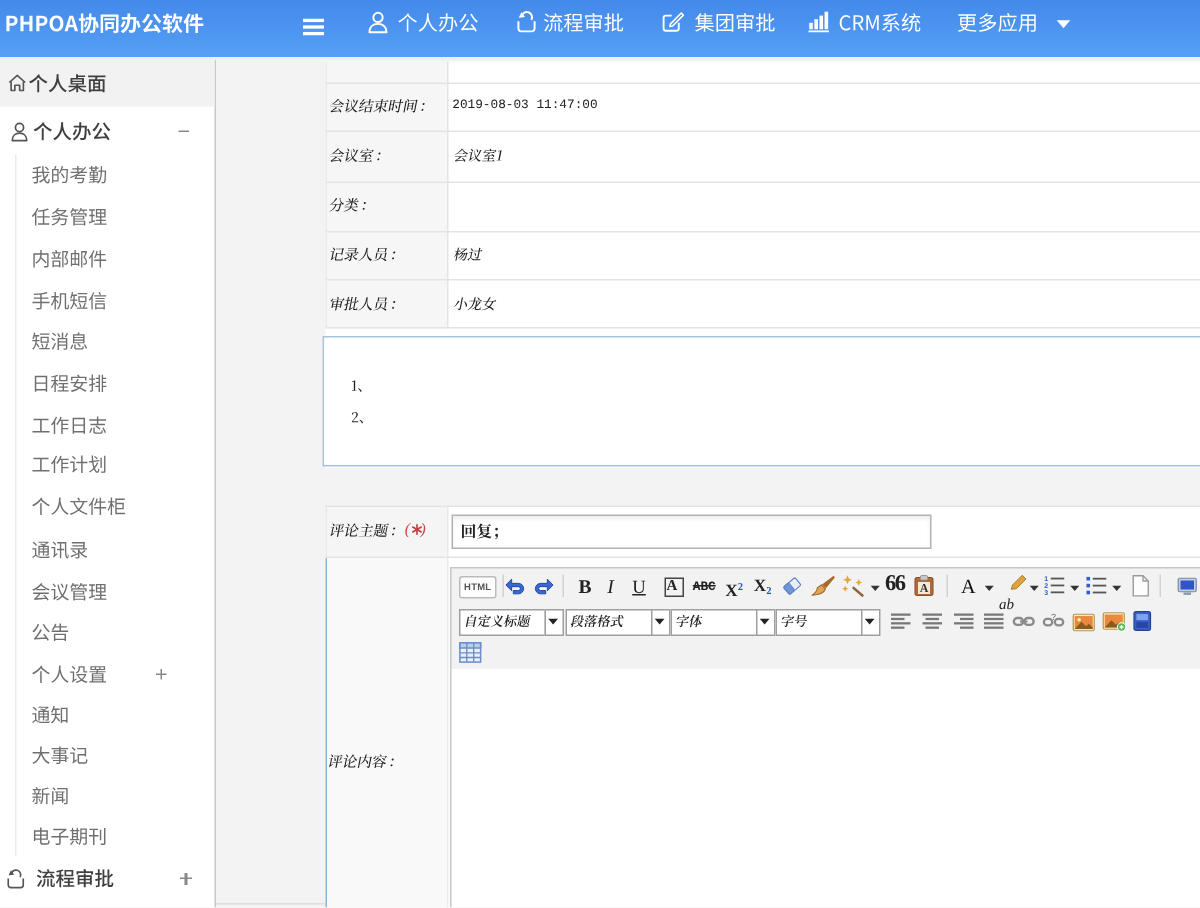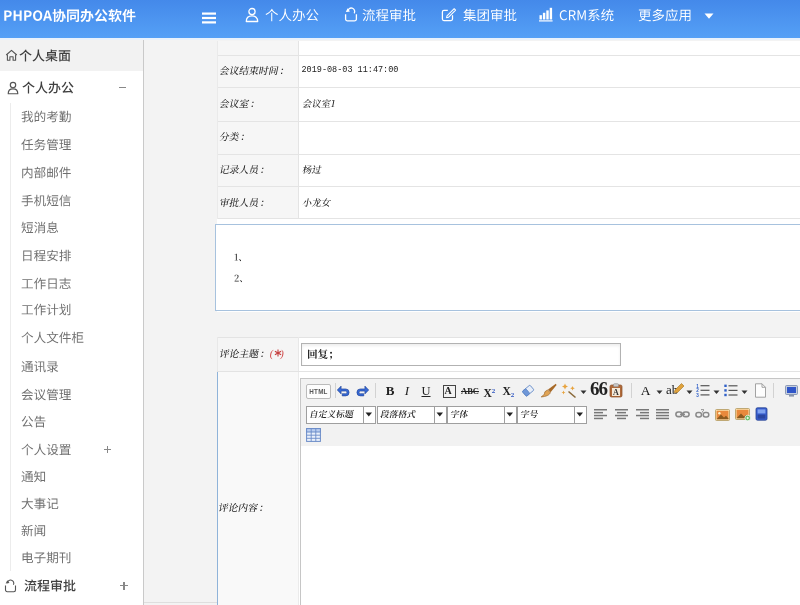--- a/index.html
+++ b/index.html
@@ -565,21 +565,21 @@
 <svg class="tr" style="left:355px;top:383.5px" width="14" height="14" viewBox="0 0 14 14">
 <g transform="translate(14 0) scale(-1 1)">
       <path d="M4.1 4.9 H8.6 A3.5 3.5 0 0 1 8.6 11.9 H5.2 V9.7 H8.6 A1.3 1.3 0 0 0 8.6 7.1 H4.1 V9.9 L0.3 6 L4.1 2.1 Z" fill="#3769d4" stroke="#1d3f96" stroke-width="0.6" stroke-linejoin="round"></path>
     </g>
   </svg>
 <div class="abs" style="left:384px;top:383.5px;width:12px;height:14px;line-height:14px;font-family:'Liberation Serif',serif;font-size:13px;font-weight:bold;color:#222;text-align:center;">B</div>
 <div class="abs" style="left:402px;top:383.5px;width:10px;height:14px;line-height:14px;font-family:'Liberation Serif',serif;font-size:13px;font-style:italic;color:#222;text-align:center;">I</div>
 <div class="abs" style="left:420px;top:383.5px;width:12px;height:14px;line-height:14px;font-family:'Liberation Serif',serif;font-size:12.5px;text-decoration:underline;color:#222;text-align:center;">U</div>
 <div class="abs" style="left:442.5px;top:384.5px;width:11px;height:11px;border:1px solid #444;"></div>
 <div class="abs" style="left:442.5px;top:384.5px;width:11px;height:11px;line-height:11px;font-family:'Liberation Serif',serif;font-size:10px;font-weight:bold;color:#222;text-align:center;">A</div>
-<div class="abs" style="left:461px;top:384.5px;width:17px;height:12px;line-height:12px;font-family:Liberation Serif, serif;font-size:8.5px;font-weight:bold;color:#222;text-decoration:line-through;text-align:center;">ABC</div>
+<div class="abs" style="left:461px;top:384.5px;width:17px;height:12px;line-height:12px;font-family:Liberation Mono, monospace;font-size:8.5px;font-weight:bold;color:#222;text-decoration:line-through;text-align:center;">ABC</div>
 <div class="abs" style="left:483.5px;top:383.5px;width:15px;height:14px;line-height:14px;font-family:'Liberation Serif',serif;font-size:11.5px;font-weight:bold;color:#222;">X<span style="font-size:7px;color:#2a52c0;vertical-align:4px;">2</span></div>
 <div class="abs" style="left:502.5px;top:383.5px;width:15px;height:14px;line-height:14px;font-family:'Liberation Serif',serif;font-size:11.5px;font-weight:bold;color:#222;">X<span style="font-size:7px;color:#2a52c0;vertical-align:-2px;">2</span></div>
 <svg class="tr" style="left:521px;top:384px" width="14" height="13" viewBox="0 0 14 13">
 <g transform="rotate(-40 7 6.5)">
       <rect x="2" y="3.5" width="10" height="6.5" rx="1" fill="#e8eef8" stroke="#5c85c4" stroke-width="0.8"></rect>
       <rect x="2" y="3.5" width="4.5" height="6.5" rx="1" fill="#6f97d8" stroke="#5c85c4" stroke-width="0.8"></rect>
     </g>
   </svg>
 <svg class="tr" style="left:538.5px;top:382.5px" width="18" height="16" viewBox="0 0 18 16">
 <path d="M16.8 0.8 L9 6.6 L11.6 9.2 L17.6 2 Z" fill="#a86a28"></path>
@@ -589,32 +589,32 @@
 <g fill="#e8a33d">
       <path d="M5 0.5 L5.9 2.6 L8 3.5 L5.9 4.4 L5 6.5 L4.1 4.4 L2 3.5 L4.1 2.6 Z"></path>
 <path d="M12.5 3 L13.2 4.6 L14.8 5.3 L13.2 6 L12.5 7.6 L11.8 6 L10.2 5.3 L11.8 4.6 Z"></path>
 <path d="M3.5 7.5 L4.1 8.9 L5.5 9.5 L4.1 10.1 L3.5 11.5 L2.9 10.1 L1.5 9.5 L2.9 8.9 Z"></path>
     </g>
 <path d="M8.5 8.5 L15.5 14.5" stroke="#8a6a3a" stroke-width="1.6"></path>
   </svg>
 <svg class="tr" style="left:580px;top:389.5px" width="8" height="5">
     <path d="M0.5 0.5 L6.5 0.5 L3.5 4 Z" fill="#333"></path>
   </svg>
-<div class="abs" style="left:590px;top:381px;width:18px;height:16px;line-height:16px;font-family:'Liberation Serif',serif;font-size:19px;font-weight:bold;color:#222;letter-spacing:-1px;">66</div>
+<div class="abs" style="left:590px;top:381px;width:18px;height:16px;line-height:16px;font-family:'Liberation Serif',serif;font-size:15px;font-weight:bold;color:#222;letter-spacing:-1px;">66</div>
 <svg class="tr" style="left:609px;top:383px" width="14" height="15" viewBox="0 0 14 15">
 <rect x="1" y="2" width="12" height="12" rx="1.5" fill="#b06a3a" stroke="#8a4f26" stroke-width="0.7"></rect>
 <rect x="4.5" y="0.7" width="5" height="3" rx="1" fill="#c9c9c9" stroke="#8a8a8a" stroke-width="0.6"></rect>
 <rect x="3" y="5" width="8" height="8" fill="#f5ead9"></rect>
 <text x="7" y="11.8" font-family="Liberation Serif" font-size="8" font-weight="bold" fill="#333" text-anchor="middle">A</text>
   </svg>
 <div class="abs" style="left:639px;top:383px;width:13px;height:15px;line-height:15px;font-family:'Liberation Serif',serif;font-size:13.5px;color:#111;text-align:center;">A</div>
 <svg class="tr" style="left:656px;top:389.5px" width="8" height="5">
     <path d="M0.5 0.5 L6.5 0.5 L3.5 4 Z" fill="#333"></path>
   </svg>
-<div class="abs" style="left:666px;top:383px;width:14px;height:13px;line-height:13px;font-family:'Liberation Serif',serif;font-size:13px;color:#222;">ab</div>
+<div class="abs" style="left:666px;top:397px;width:14px;height:13px;line-height:13px;font-family:'Liberation Serif',serif;font-size:10px;font-style:italic;color:#222;">ab</div>
 <svg class="tr" style="left:672px;top:382px" width="14" height="12" viewBox="0 0 14 12">
 <path d="M3 9.5 L9.5 3 L12 5.5 L5.5 12 L2.2 12.3 Z" fill="#e0a23c" stroke="#a5741f" stroke-width="0.6" transform="translate(0 -1.5)"></path>
   </svg>
 <svg class="tr" style="left:685.5px;top:389.5px" width="8" height="5">
     <path d="M0.5 0.5 L6.5 0.5 L3.5 4 Z" fill="#333"></path>
   </svg>
 <svg class="tr" style="left:696px;top:383px" width="14" height="14" viewBox="0 0 14 14">
 <g fill="#3060c8" font-family="Liberation Sans" font-size="4.6" font-weight="bold">
 <text x="0.2" y="4.6">1</text>
       <text x="0.2" y="9.2">2</text>

